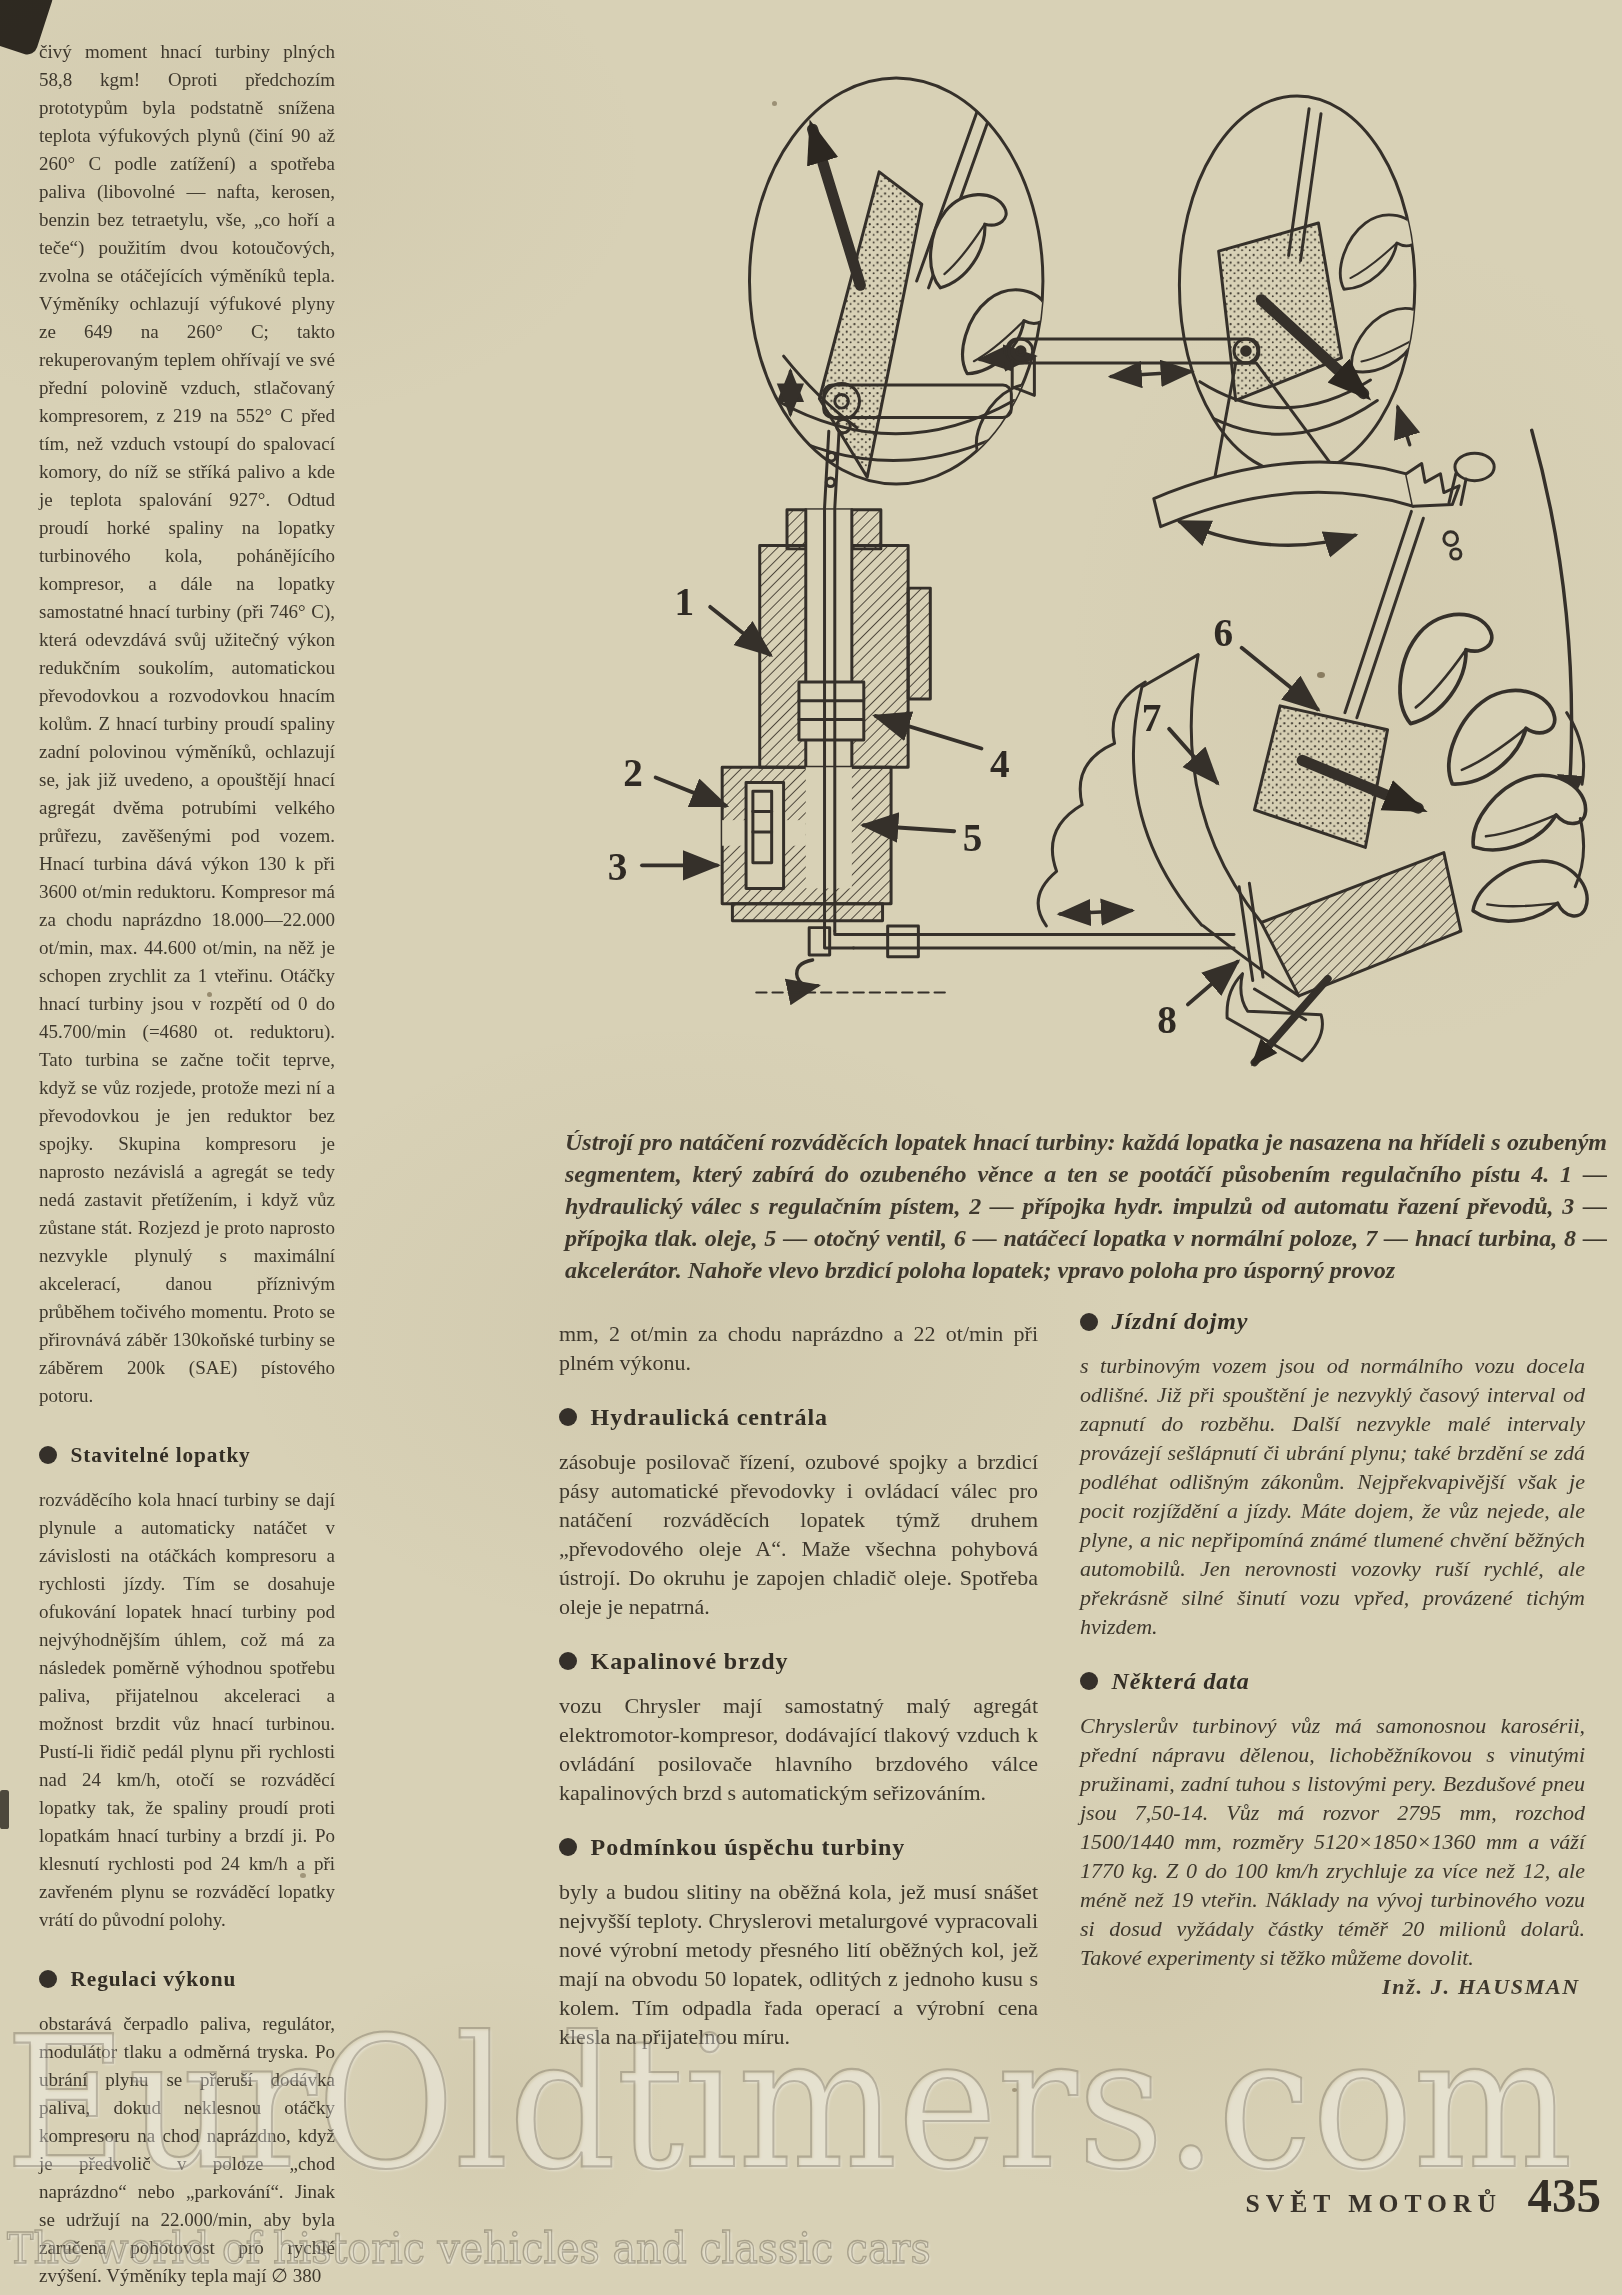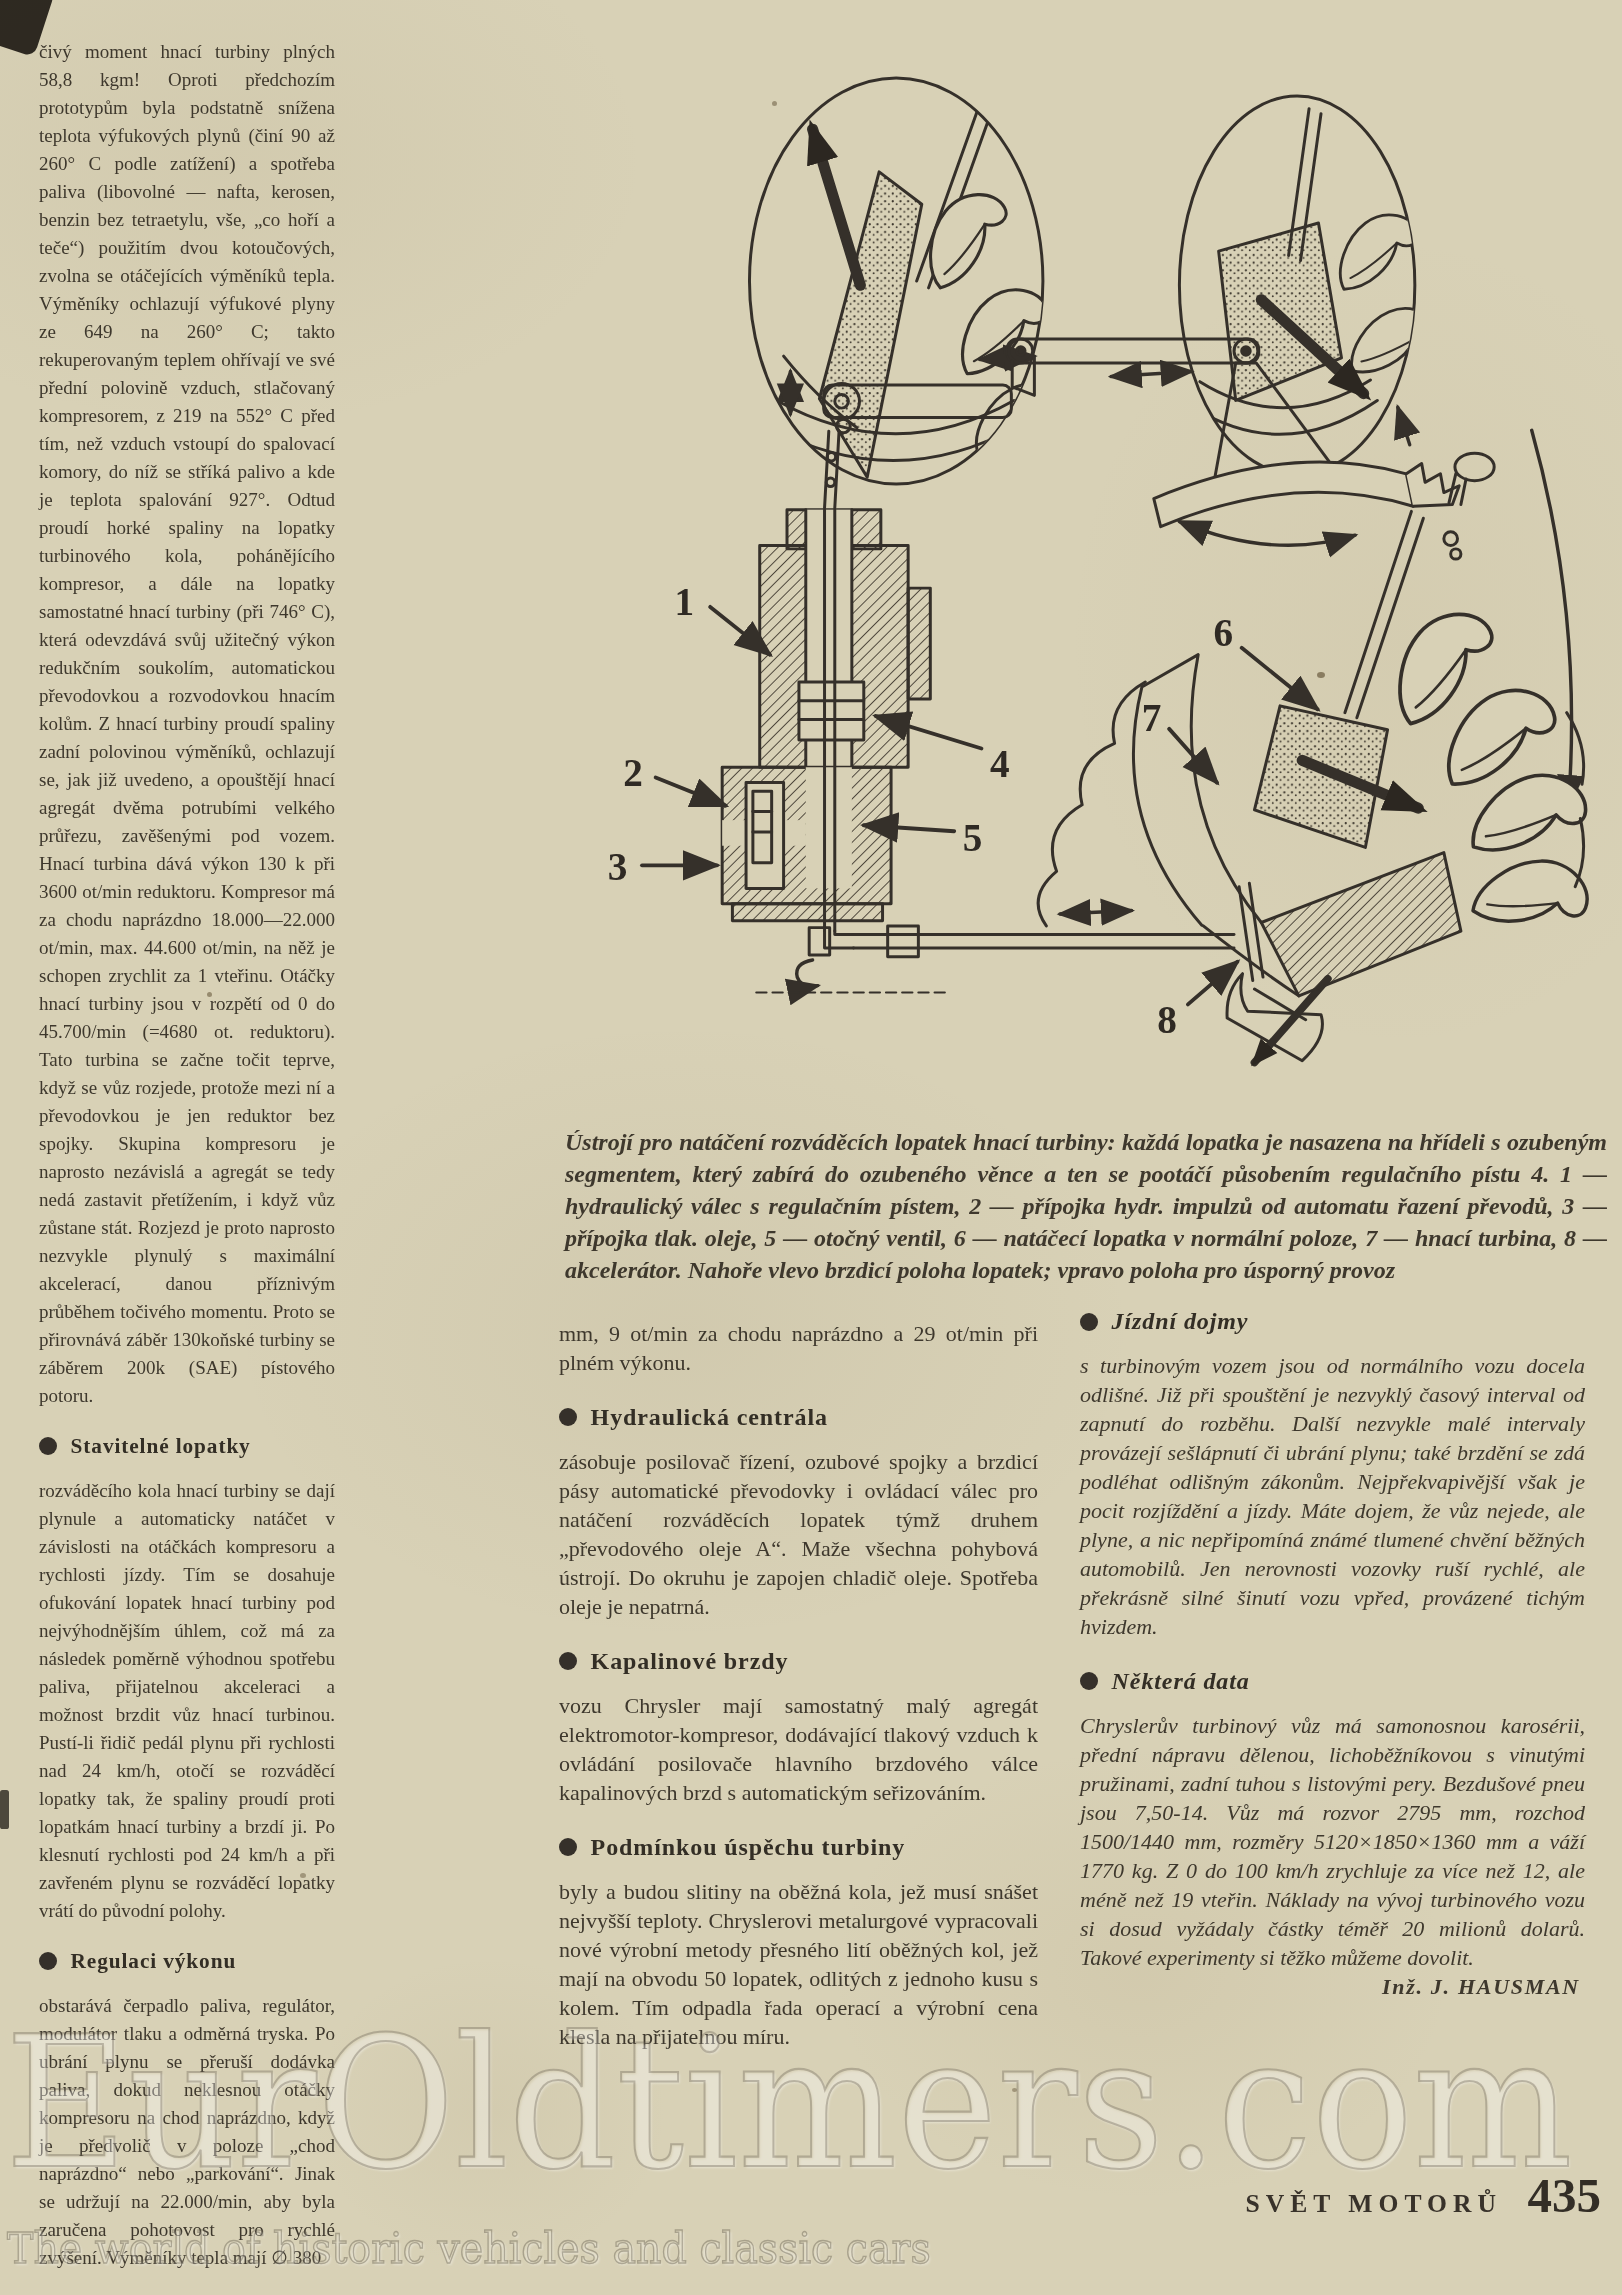--- a/index.html
+++ b/index.html
@@ -12,21 +12,21 @@
       radial-gradient(ellipse 648px 444px at 42% 58%, rgba(120,105,75,.07), transparent 70%),
       radial-gradient(ellipse 444px 324px at 70% 86%, rgba(160,140,100,.10), transparent 70%),
       radial-gradient(ellipse 256px 222px at 30% 92%, rgba(150,132,95,.08), transparent 70%),
       #d8d1b6; padding-left: 8px;}
   .col{position:absolute;text-align:justify;z-index:2;}
   .col p{margin:0;}
   .col-left{left:39px;top:38px;width:296px;font-size:19px;line-height:28px;}
   .col-mid{left:559px;top:1319px;width:479px;font-size:22px;line-height:29px;}
   .col-right{left:1080px;top:1307px;width:505px;font-size:22px;line-height:29px;font-style:italic;}
   .heading-row{display:flex;align-items:center;gap:13.6px;margin:25.6px 0 15.4px 0;text-align:left;}
-  .col-left .heading-row{margin:22px 0 17px 0;}
+  .col-left .heading-row{margin:31px 0 17px 0;}
   .bullet{width:18px;height:18px;border-radius:50%;background:#35302a;flex:0 0 auto;}
   h3{margin:0;font-size:24px;font-weight:700;letter-spacing:0.9px;color:#332e25;}
   .col-left h3{font-size:21.3px;}
   .byline{text-align:right;font-weight:700;letter-spacing:1.7px;padding-right:5.1px;}
   .figure{position:absolute;left:340px;top:49px;width:1283px;height:1039px;z-index:1;}
   .caption{position:absolute;left:565px;top:1102px;width:1042px;z-index:2;
     font-style:italic;font-weight:600;font-size:24px;line-height:32px;text-align:justify;}
   .footer{position:absolute;right:29px;top:2167px;display:flex;align-items:baseline;gap:25.6px;z-index:3;}
   .footer .mag{font-weight:700;font-size:25.6px;letter-spacing:6px;color:#38322a;}
   .footer .pagenum{font-weight:700;font-size:49px;color:#332e26;}
@@ -220,21 +220,21 @@
       <text x="1128" y="998">5</text>
       <text x="1422" y="758">6</text>
       <text x="1338" y="858">7</text>
       <text x="1356" y="1212">8</text>
     </g>
   </svg>
 
   <p class="caption">Ústrojí pro natáčení rozváděcích lopatek hnací turbiny: každá lopatka je nasazena na hřídeli s ozubeným segmentem, který zabírá do ozubeného věnce a ten se pootáčí působením regulačního pístu 4. 1 — hydraulický válec s regulačním pístem, 2 — přípojka hydr. impulzů od automatu řazení převodů, 3 — přípojka tlak. oleje, 5 — otočný ventil, 6 — natáčecí lopatka v normální poloze, 7 — hnací turbina, 8 — akcelerátor. Nahoře vlevo brzdicí poloha lopatek; vpravo poloha pro úsporný provoz</p>
 
   <div class="col col-mid">
-    <p>mm, 9 ot/min za chodu naprázdno a 29 ot/min při plném výkonu.</p>
+    <p>mm, 2 ot/min za chodu naprázdno a 22 ot/min při plném výkonu.</p>
     <div class="section">
       <div class="heading-row">
         <span class="bullet"></span>
         <h3>Hydraulická centrála</h3>
       </div>
       <p>zásobuje posilovač řízení, ozubové spojky a brzdicí pásy automatické převodovky i ovládací válec pro natáčení rozváděcích lopatek týmž druhem „převodového oleje A“. Maže všechna pohybová ústrojí. Do okruhu je zapojen chladič oleje. Spotřeba oleje je nepatrná.</p>
     </div>
     <div class="section">
       <div class="heading-row">
         <span class="bullet"></span>

